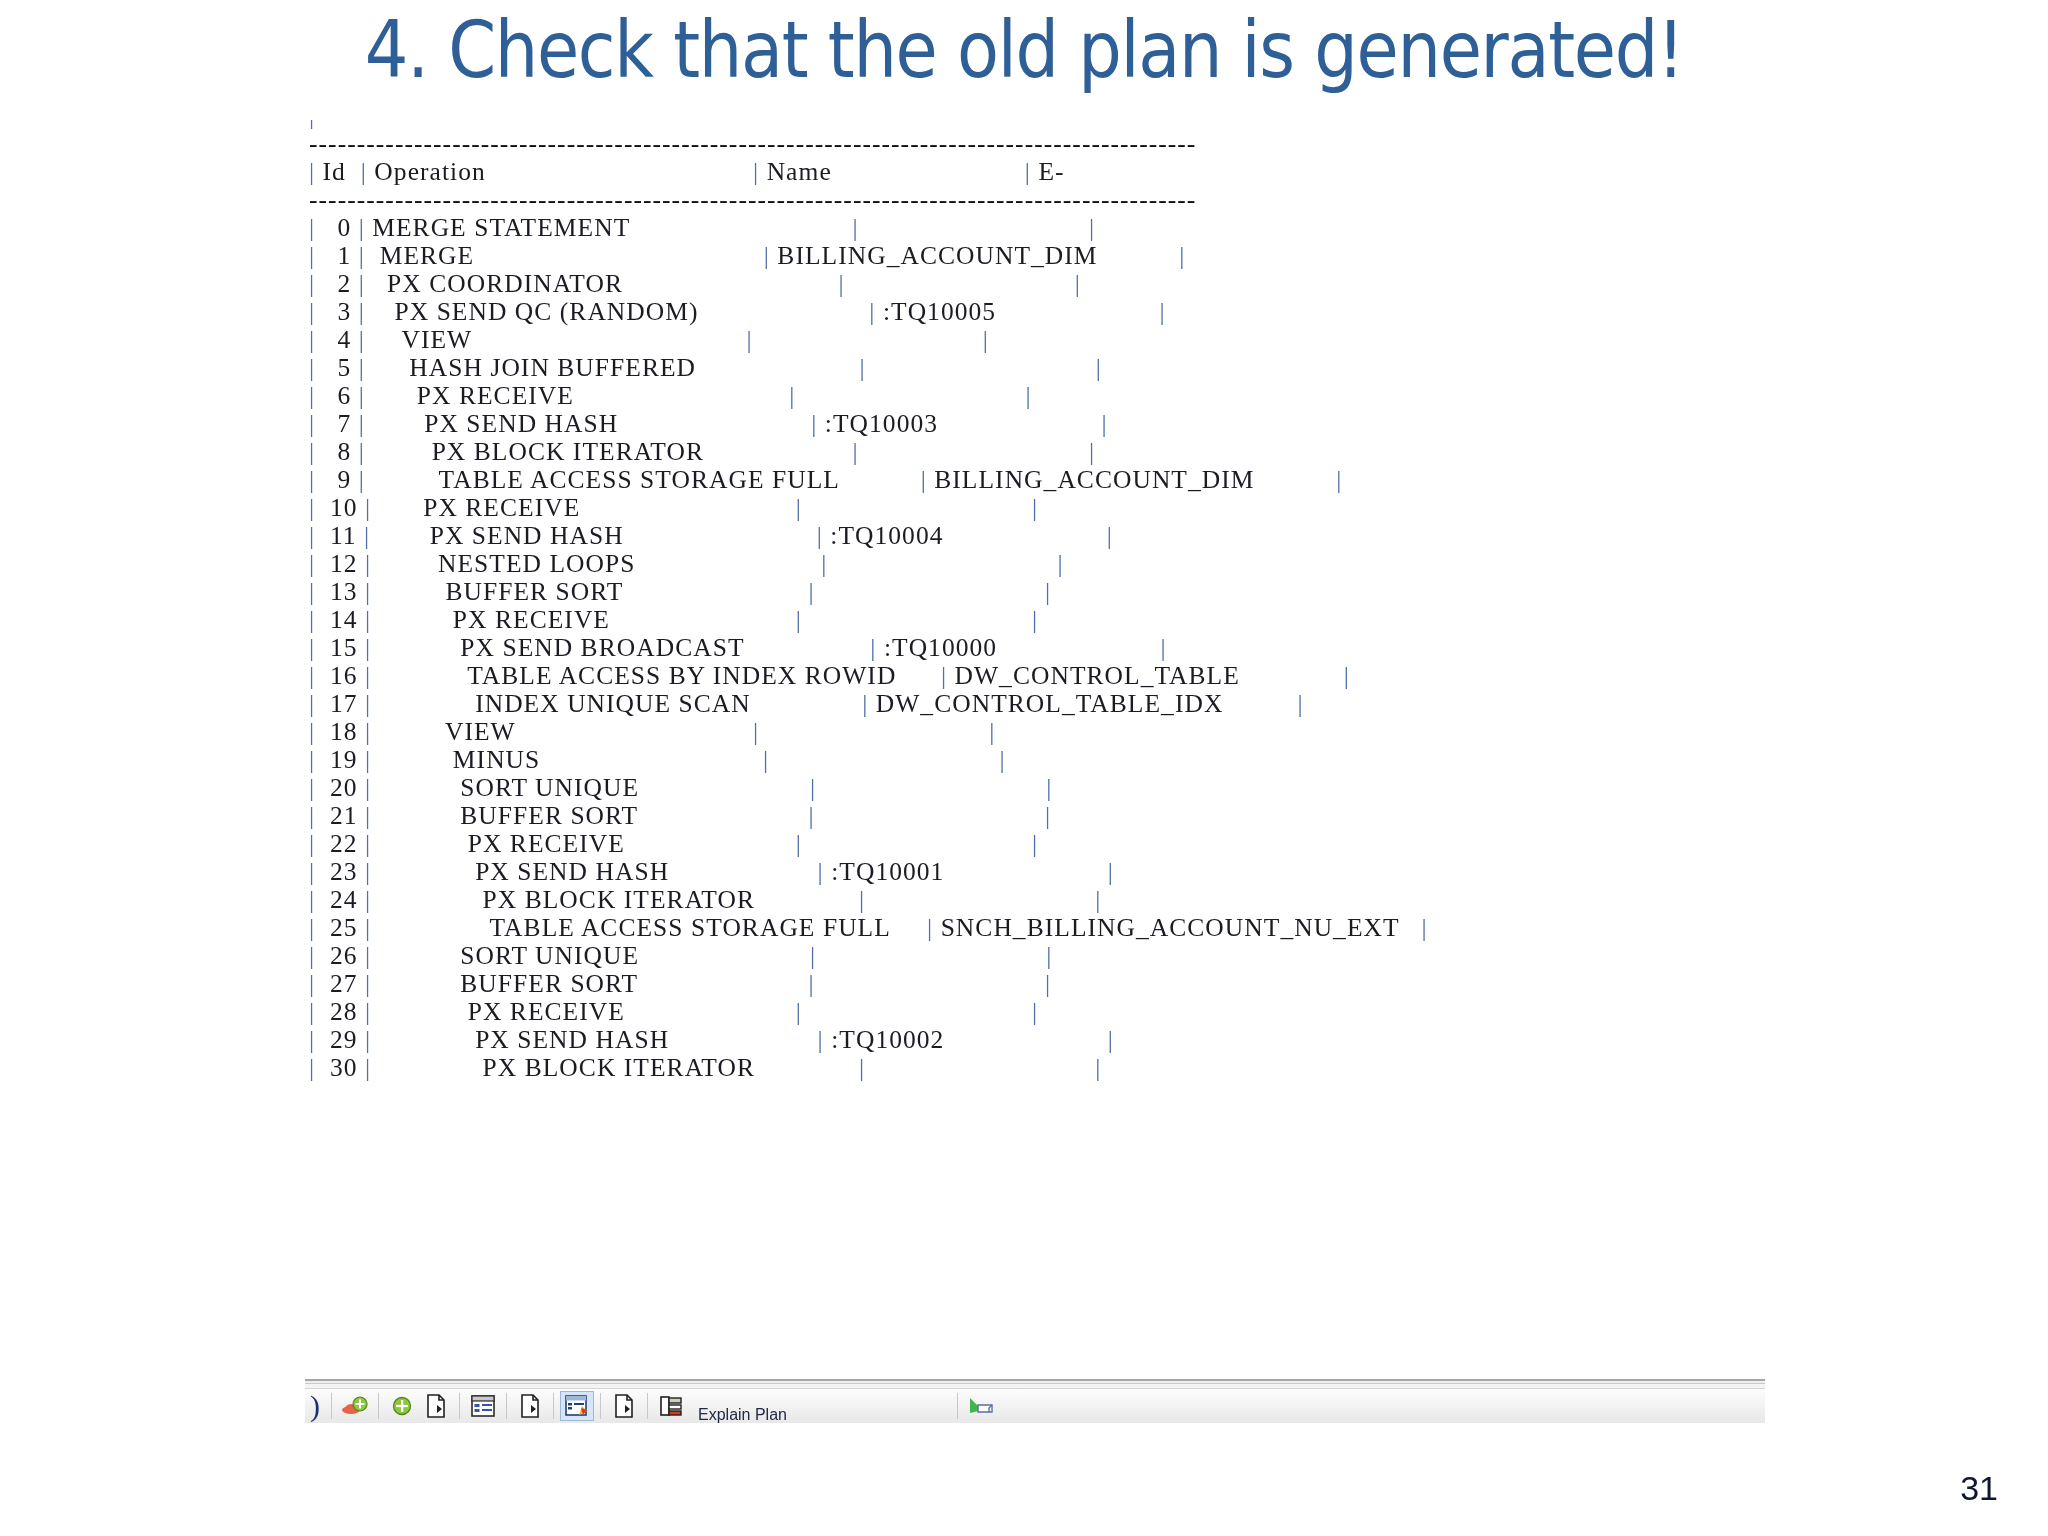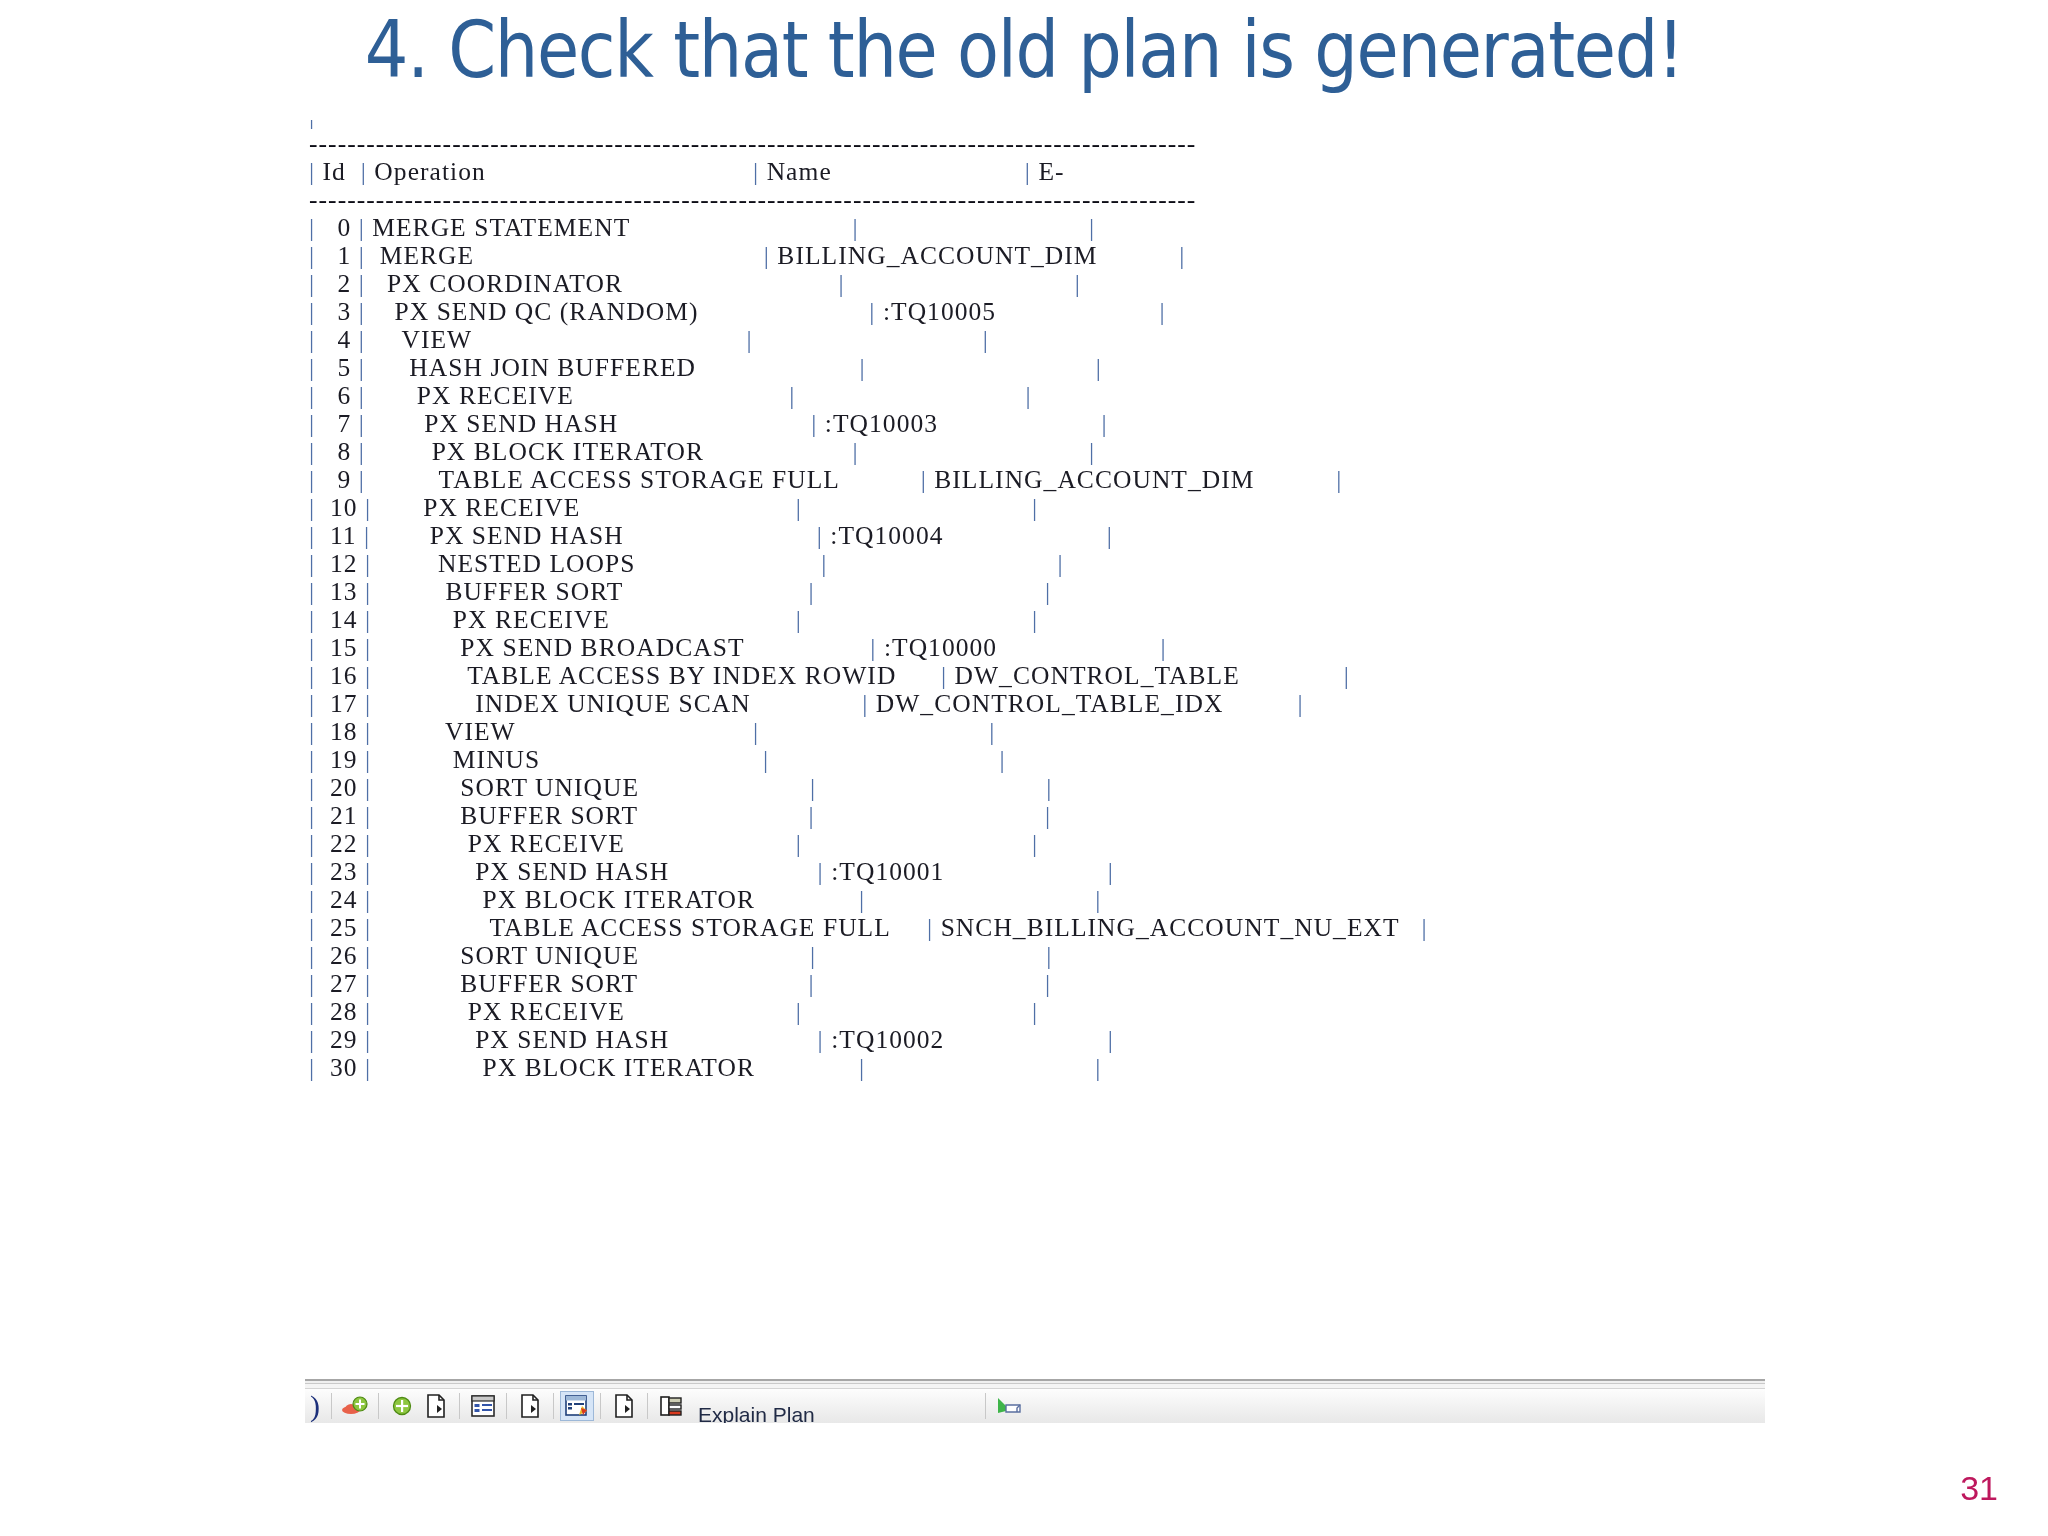--- a/index.html
+++ b/index.html
@@ -128,37 +128,37 @@
     font-family: "Liberation Serif", serif;
     font-size: 30px;
     color: #1c2f7a;
     flex: 0 0 auto;
     width: 20px;
     text-align: center;
     line-height: 30px;
   }
   .tb-label {
     font-family: "Liberation Sans", sans-serif;
-    font-size: 21px;
+    font-size: 16px;
     color: #202a45;
     margin-left: 10px;
     white-space: nowrap;
     flex: 0 0 auto;
     position: relative;
     top: 9px;
   }
 
   
   #page-number {
     position: absolute;
     right: 50px;
     bottom: 28px;
     font-family: "Liberation Sans", sans-serif;
     font-size: 34px;
-    color: #be185d;
+    color: #0f172a;
   }
 </style>
 </head>
 <body>
 
 <div id="slide-title">4. Check that the old plan is generated!</div>
 
 <div id="plan-screenshot">
 
   <div id="plan-textpane">

